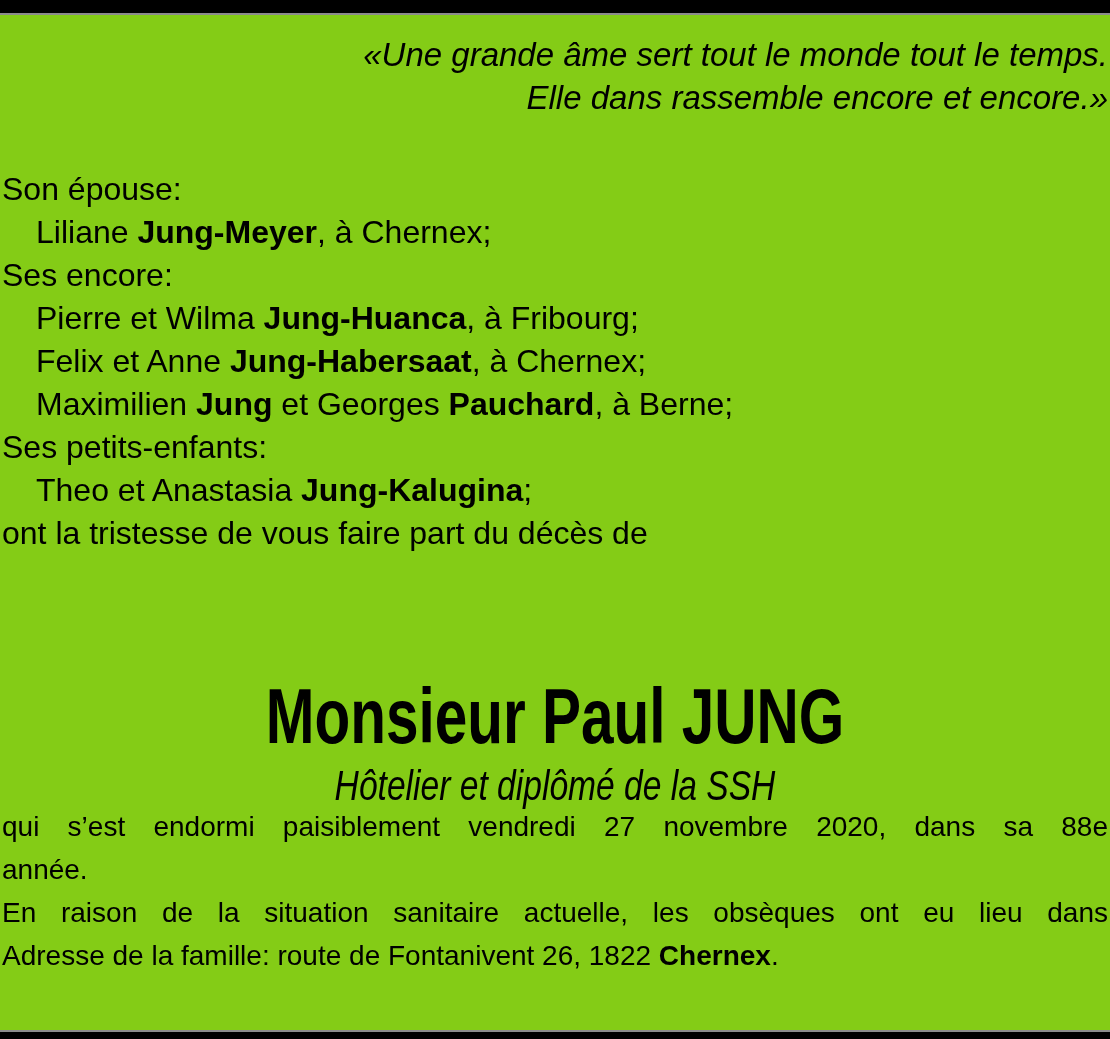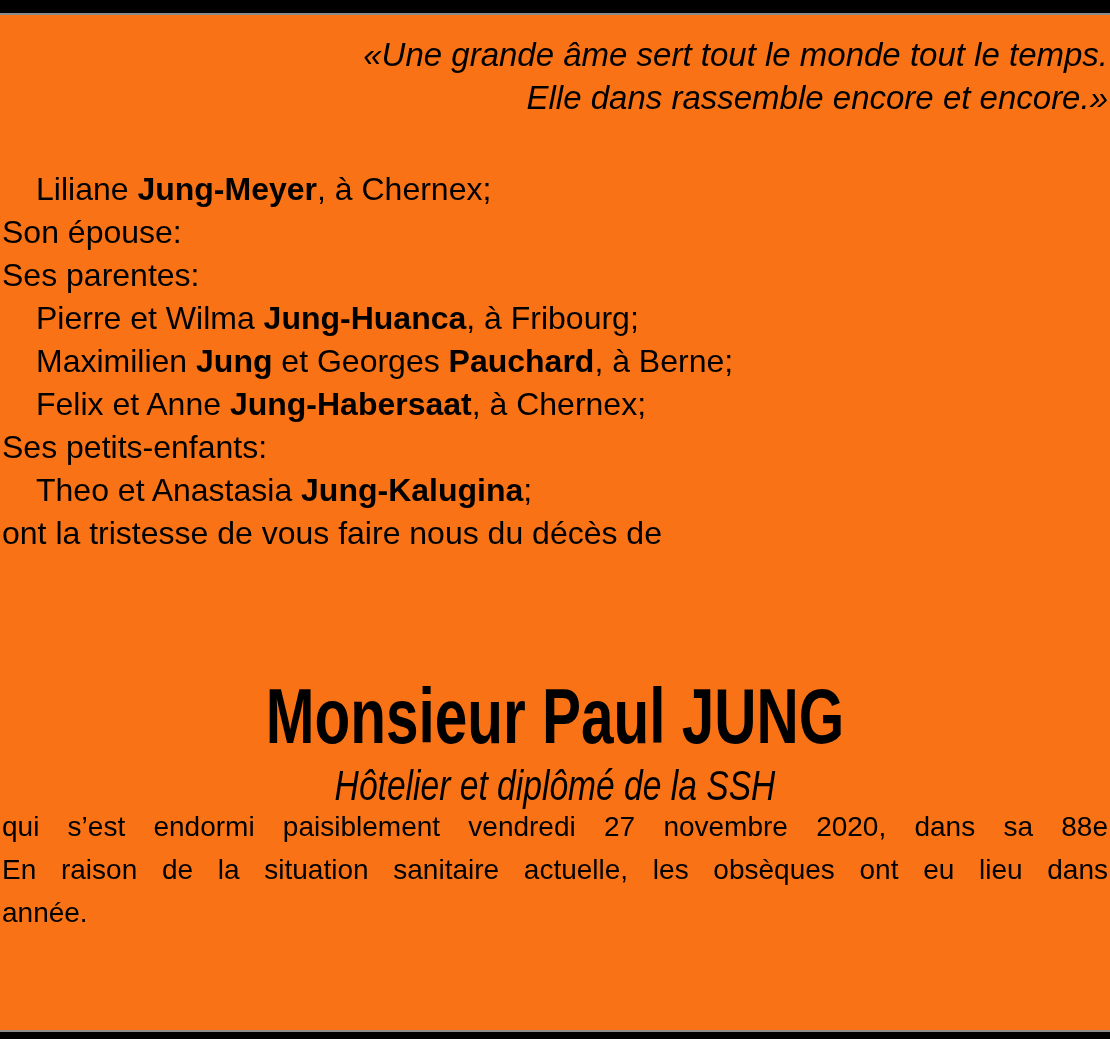--- a/index.html
+++ b/index.html
@@ -4,21 +4,21 @@
 <style>
   html, body {
     margin: 0;
     padding: 0;
     background: #ffffff;
   }
   .page {
     position: relative;
     width: 1110px;
     height: 1039px;
-    background: #f97316;
+    background: #84cc16;
     color: #000000;
     font-family: "Liberation Sans", "DejaVu Sans", sans-serif;
     overflow: hidden;
   }
   .rule-top {
     position: absolute;
     left: 0; top: 0;
     width: 100%;
     height: 13px;
     background: #000000;
@@ -99,36 +99,37 @@
 <div class="page">
 
   <div class="rule-top"></div>
 
   <div class="quote">
     <div class="qline">«Une grande âme sert tout le monde tout le temps.</div>
     <div class="qline">Elle dans rassemble encore et encore.»</div>
   </div>
 
   <div class="family">
+    <div class="line"><span>Son épouse:</span></div>
     <div class="line indent"><span>Liliane </span><b>Jung-Meyer</b><span>, à Chernex;</span></div>
-    <div class="line"><span>Son épouse:</span></div>
-    <div class="line"><span>Ses parentes:</span></div>
+    <div class="line"><span>Ses encore:</span></div>
     <div class="line indent"><span>Pierre et Wilma </span><b>Jung-Huanca</b><span>, à Fribourg;</span></div>
+    <div class="line indent"><span>Felix et Anne </span><b>Jung-Habersaat</b><span>, à Chernex;</span></div>
     <div class="line indent"><span>Maximilien </span><b>Jung</b><span> et Georges </span><b>Pauchard</b><span>, à Berne;</span></div>
-    <div class="line indent"><span>Felix et Anne </span><b>Jung-Habersaat</b><span>, à Chernex;</span></div>
     <div class="line"><span>Ses petits-enfants:</span></div>
     <div class="line indent"><span>Theo et Anastasia </span><b>Jung-Kalugina</b><span>;</span></div>
-    <div class="line"><span>ont la tristesse de vous faire nous du décès de</span></div>
+    <div class="line"><span>ont la tristesse de vous faire part du décès de</span></div>
   </div>
 
   <div class="deceased-name">Monsieur Paul JUNG</div>
 
   <div class="deceased-profession">Hôtelier et diplômé de la SSH</div>
 
   <div class="announcement">
     <div class="line just">qui s’est endormi paisiblement vendredi 27 novembre 2020, dans sa 88e</div>
+    <div class="line">année.</div>
     <div class="line just">En raison de la situation sanitaire actuelle, les obsèques ont eu lieu dans</div>
-    <div class="line">année.</div>
+    <div class="line"><span>Adresse de la famille: route de Fontanivent 26, 1822 </span><b>Chernex</b><span>.</span></div>
   </div>
 
   <div class="rule-bottom"></div>
 
 </div>
 
 </body></html>

